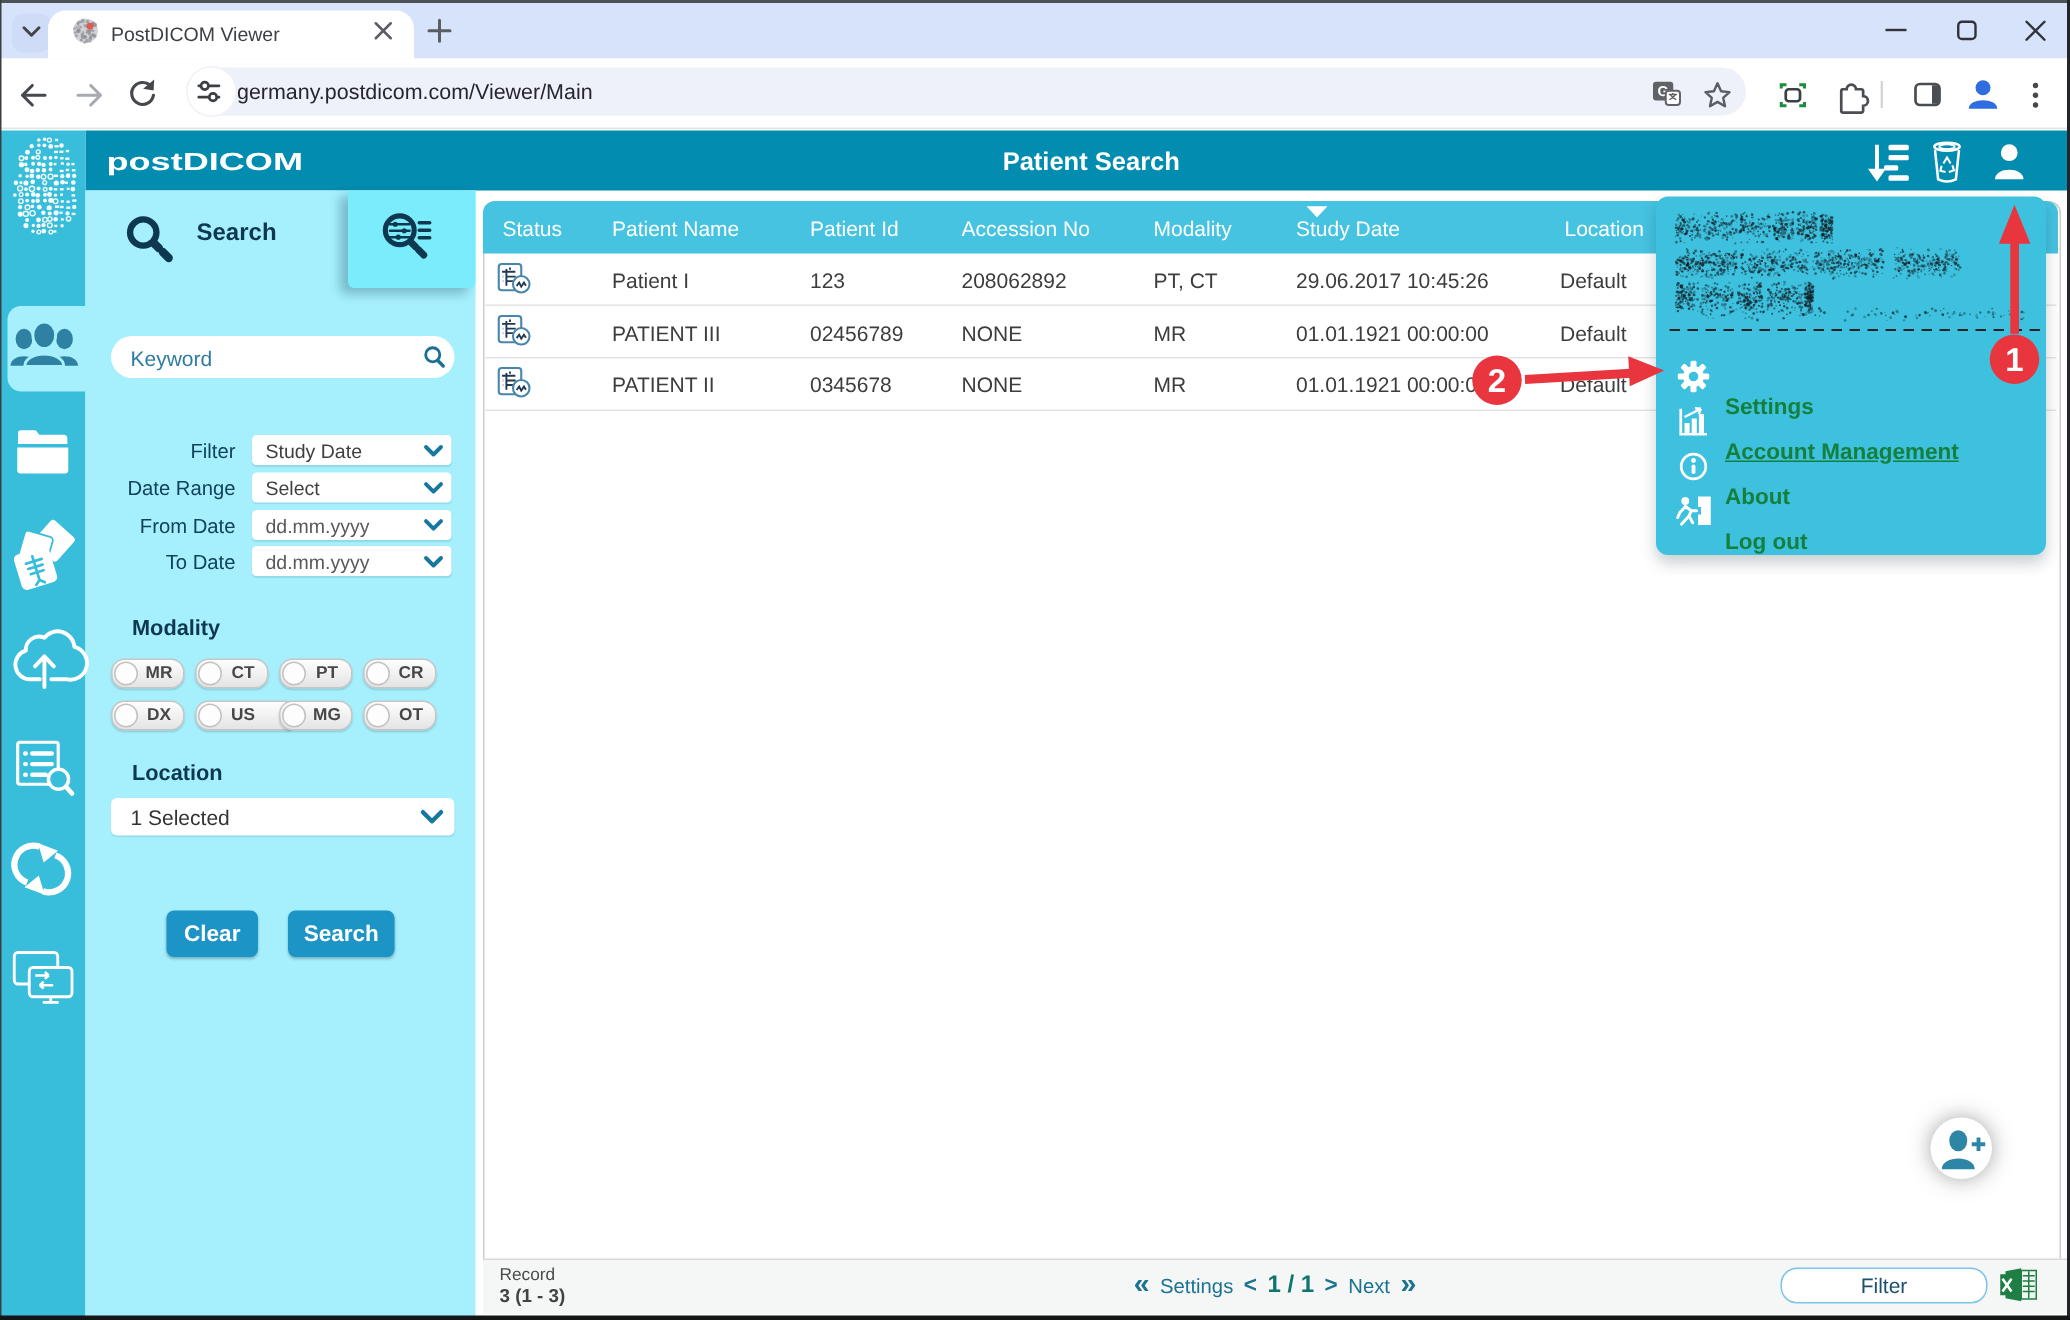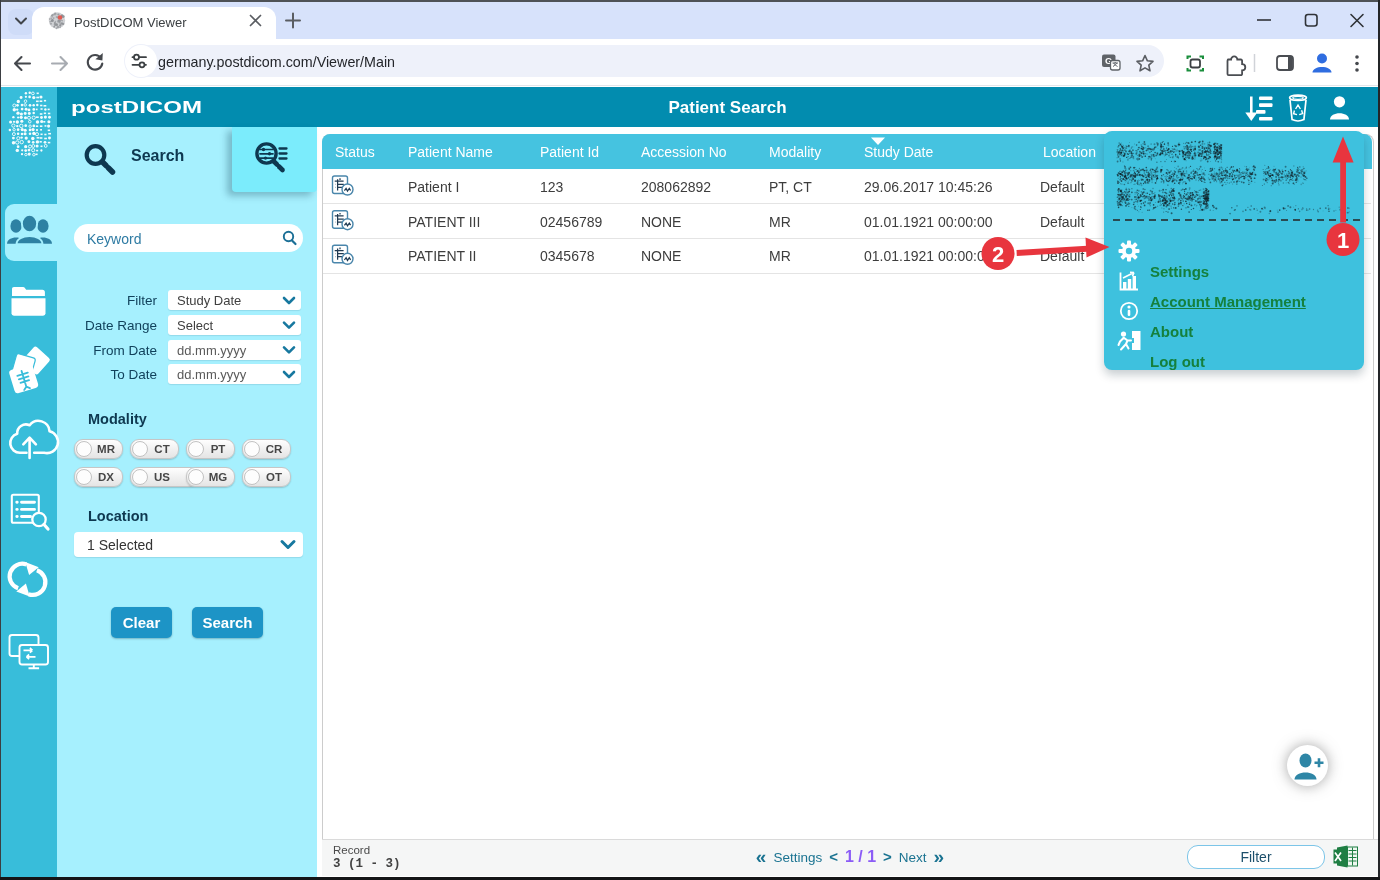--- a/index.html
+++ b/index.html
@@ -39,21 +39,21 @@
        display:flex;align-items:center;justify-content:center;box-shadow:0 1px 2px rgba(0,40,60,.3);}
   
   #tablewrap{left:322px;top:134px;width:1050px;height:705px;background:#fff;border:1px solid #ccc;border-radius:8px 8px 0 0;border-bottom:none;}
   #thead{left:322px;top:134px;width:1050px;height:35px;background:#45c3e0;border-radius:8px 8px 0 0;}
   .th{top:143.5px;font-size:14px;font-weight:400;color:#fff;}
   .td{font-size:14px;color:#3d3d3d;}
   .rowline{left:323px;width:1048px;height:1px;background:#e4e4e4;}
   
   #botbar{left:322px;top:839px;width:1058px;height:36px;background:#f5f6f6;border-top:1px solid #dadada;}
   #rec1{left:333px;top:844px;font-size:11.5px;color:#4a4a4a;}
-  #rec2{left:333px;top:857px;font-size:12.5px;font-weight:700;color:#424242;font-family:Liberation Mono, monospace;}
+  #rec2{left:333px;top:857px;font-size:12.5px;font-weight:700;color:#424242;}
   #pagi{left:750px;top:839px;width:200px;height:36px;display:flex;align-items:center;justify-content:center;white-space:nowrap;color:#1a7391;font-size:13.5px;}
   #filterbtn{left:1187px;top:845px;width:136px;height:22px;background:#fff;border:1.5px solid #7cc5e8;border-radius:11px;
              display:flex;align-items:center;justify-content:center;font-size:14px;color:#1c4f6b;}
   
   #menu{left:1104px;top:131px;width:260px;height:239px;background:#3ec1de;border-radius:8px;box-shadow:0 5px 10px rgba(0,30,45,.22);}
   .mitem{left:1150px;font-size:15px;font-weight:700;color:#15803d;margin-top:21px;}
   
   #fab{left:1287px;top:745px;width:41px;height:41px;border-radius:21px;background:#fff;box-shadow:0 0 14px rgba(90,90,90,.55);}
   
   #ledge{left:0;top:0;width:1px;height:880px;background:#3b3e42;}
@@ -165,21 +165,21 @@
   <div class="abs td" style="left:1040px;top:248px;">Default</div>
   <div class="abs rowline" style="top:272.5px;"></div>
 
   <div class="abs" id="botbar"></div>
   <div class="abs" id="rec1">Record</div>
   <div class="abs" id="rec2">3 (1 - 3)</div>
   <div class="abs" id="pagi">
     <span style="font-size:19px;font-weight:700;">«</span>
     <span style="margin:0 0 0 7px;">Settings</span>
     <span style="font-size:15px;font-weight:700;margin:0 7px 1px;">&lt;</span>
-    <span style="font-size:16px;font-weight:700;color:#8b5cf6;">1 / 1</span>
+    <span style="font-size:16px;font-weight:700;color:#0f766e;">1 / 1</span>
     <span style="font-size:15px;font-weight:700;margin:0 7px 1px;">&gt;</span>
     <span>Next</span>
     <span style="font-size:19px;font-weight:700;margin-left:7px;">»</span>
   </div>
   <div class="abs" id="filterbtn">Filter</div>
 
   <div class="abs" id="menu"></div>
   <div class="abs mitem" style="top:242px;">Settings</div>
   <div class="abs mitem" style="top:272px;text-decoration:underline;">Account Management</div>
   <div class="abs mitem" style="top:302px;">About</div>

